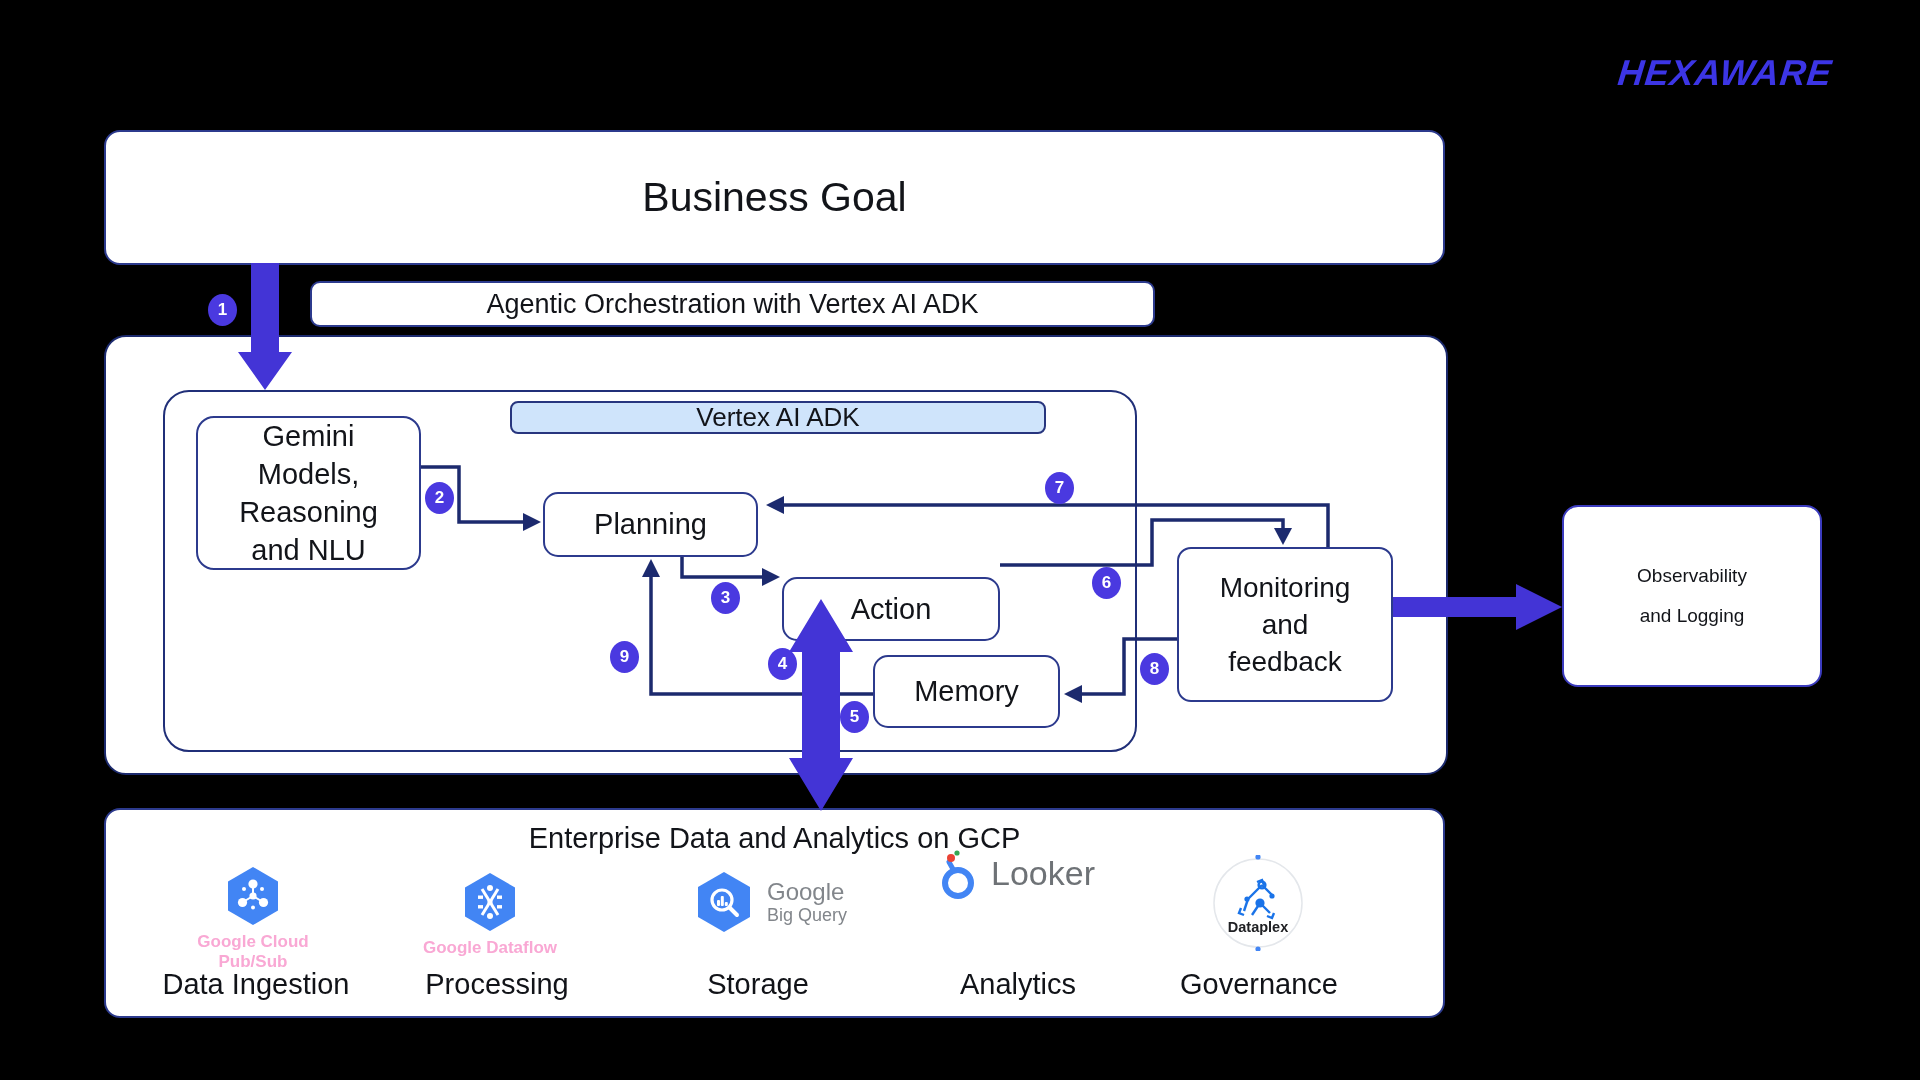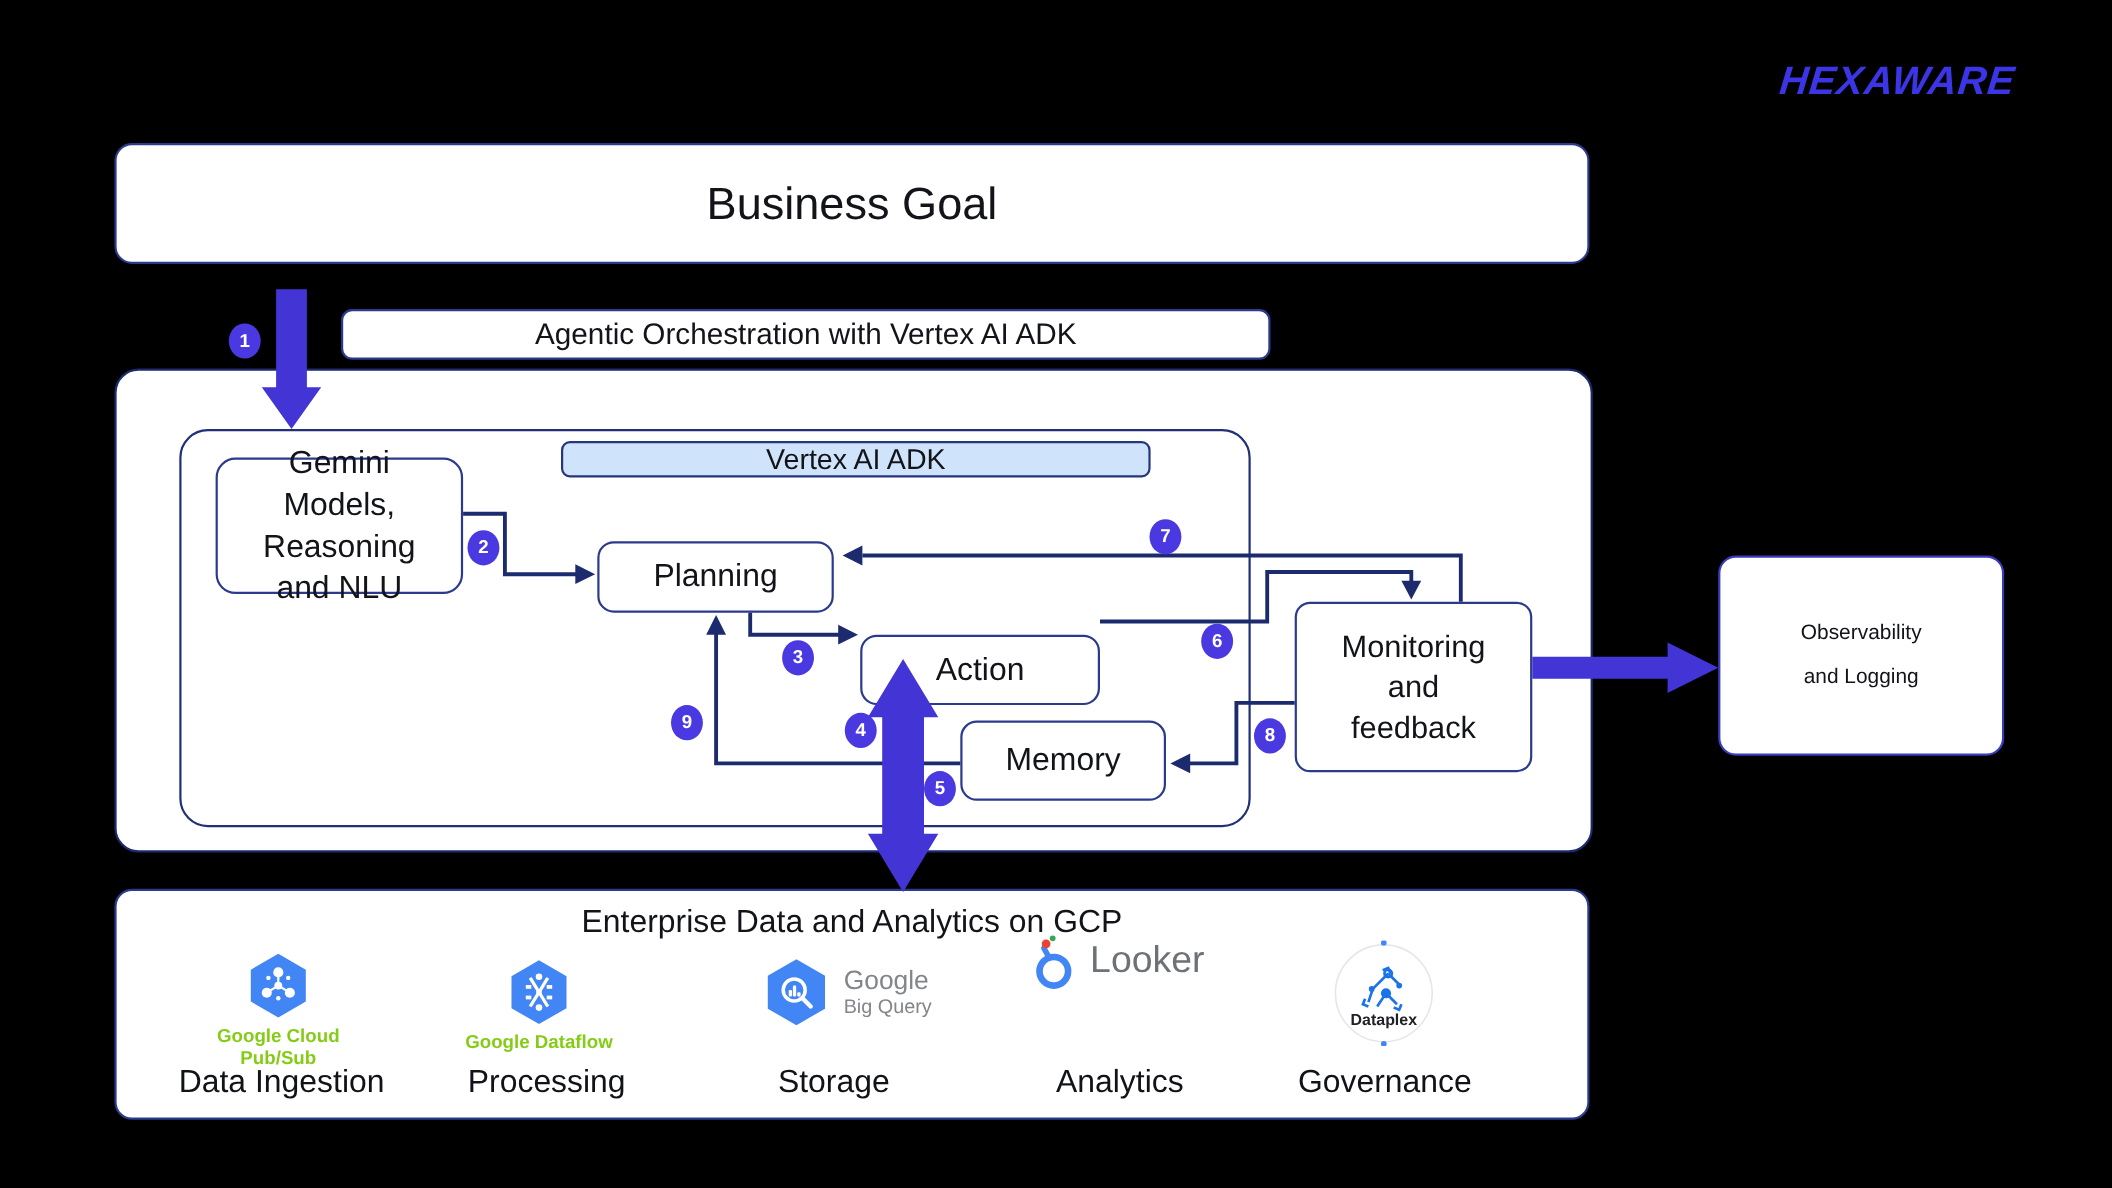--- a/index.html
+++ b/index.html
@@ -7,49 +7,49 @@
          font-family:"Liberation Sans",sans-serif;color:#121419;}
   .box{position:absolute;background:#fff;border:2px solid #2c3a8d;display:flex;
        flex-direction:column;align-items:center;justify-content:center;text-align:center;
        font-weight:500;color:#121419;box-sizing:border-box;}
   .badge{position:absolute;width:29px;height:32px;border-radius:50%;background:#4a39e0;
          color:#fff;font-size:17px;font-weight:700;display:flex;align-items:center;
          justify-content:center;z-index:30;}
   svg{display:block;}
   .lbl{position:absolute;text-align:center;font-size:29px;font-weight:500;color:#111318;}
   .gcol{position:absolute;text-align:center;}
-  .gblue{color:#84cc16;font-weight:700;font-size:17px;line-height:20px;margin-top:6px;}
+  .gblue{color:#f9a8d4;font-weight:700;font-size:17px;line-height:20px;margin-top:6px;}
   .ggray-big{color:#82868b;font-size:24px;line-height:26px;text-align:left;}
   .ggray-sm{color:#82868b;font-size:18px;line-height:20px;text-align:left;}
 </style>
 </head>
 <body>
 
 <div id="stage">
 
   <div style="position:absolute;left:1618px;top:52px;font-size:36px;font-weight:800;font-style:italic;
               letter-spacing:1px;color:#3c35e5;transform:skewX(-6deg);">HEXAWARE</div>
 
-  <div class="box" style="left:104px;top:130px;width:1341px;height:110px;border-radius:16px;">
+  <div class="box" style="left:104px;top:130px;width:1341px;height:135px;border-radius:16px;">
     <div style="font-size:41px;">Business Goal</div>
   </div>
 
   <div class="box" style="left:310px;top:281px;width:845px;height:46px;border-radius:10px;border-width:2px;">
     <div style="font-size:27px;">Agentic Orchestration with Vertex AI ADK</div>
   </div>
 
   <div class="box" style="left:104px;top:335px;width:1344px;height:440px;border-radius:22px;border-color:#1c2a6e;"></div>
 
   <div class="box" style="left:163px;top:390px;width:974px;height:362px;border-radius:26px;border-color:#202f78;"></div>
 
   <div class="box" style="left:510px;top:401px;width:536px;height:33px;border-radius:8px;background:#cfe4fb;border-color:#27357e;">
     <div style="font-size:26px;">Vertex AI ADK</div>
   </div>
 
-  <div class="box" style="left:196px;top:416px;width:225px;height:124px;border-radius:18px;">
+  <div class="box" style="left:196px;top:416px;width:225px;height:154px;border-radius:18px;">
     <div style="font-size:29px;line-height:38px;">
       <div>Gemini</div>
       <div>Models,</div>
       <div>Reasoning</div>
       <div>and NLU</div>
     </div>
   </div>
 
   <div class="box" style="left:543px;top:492px;width:215px;height:65px;border-radius:15px;">
     <div style="font-size:29px;">Planning</div>

